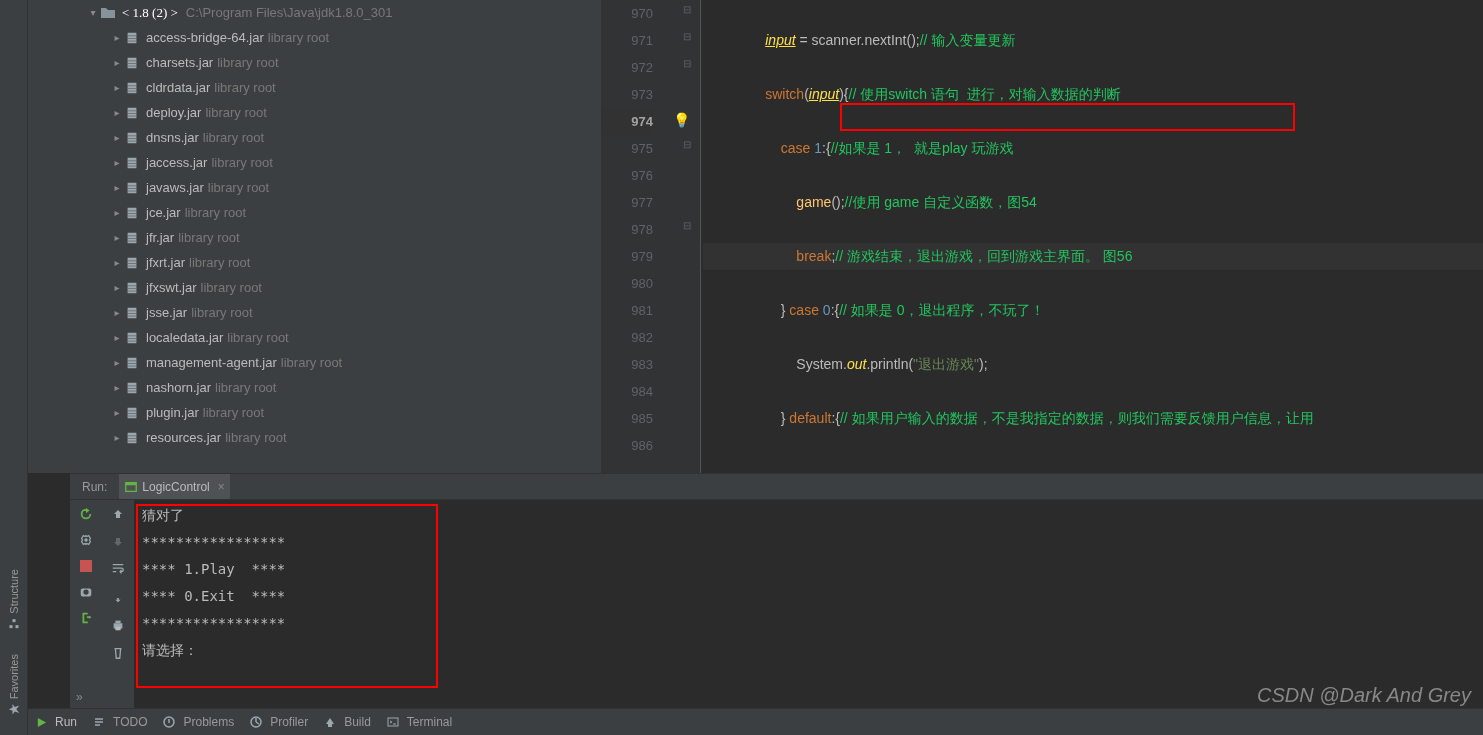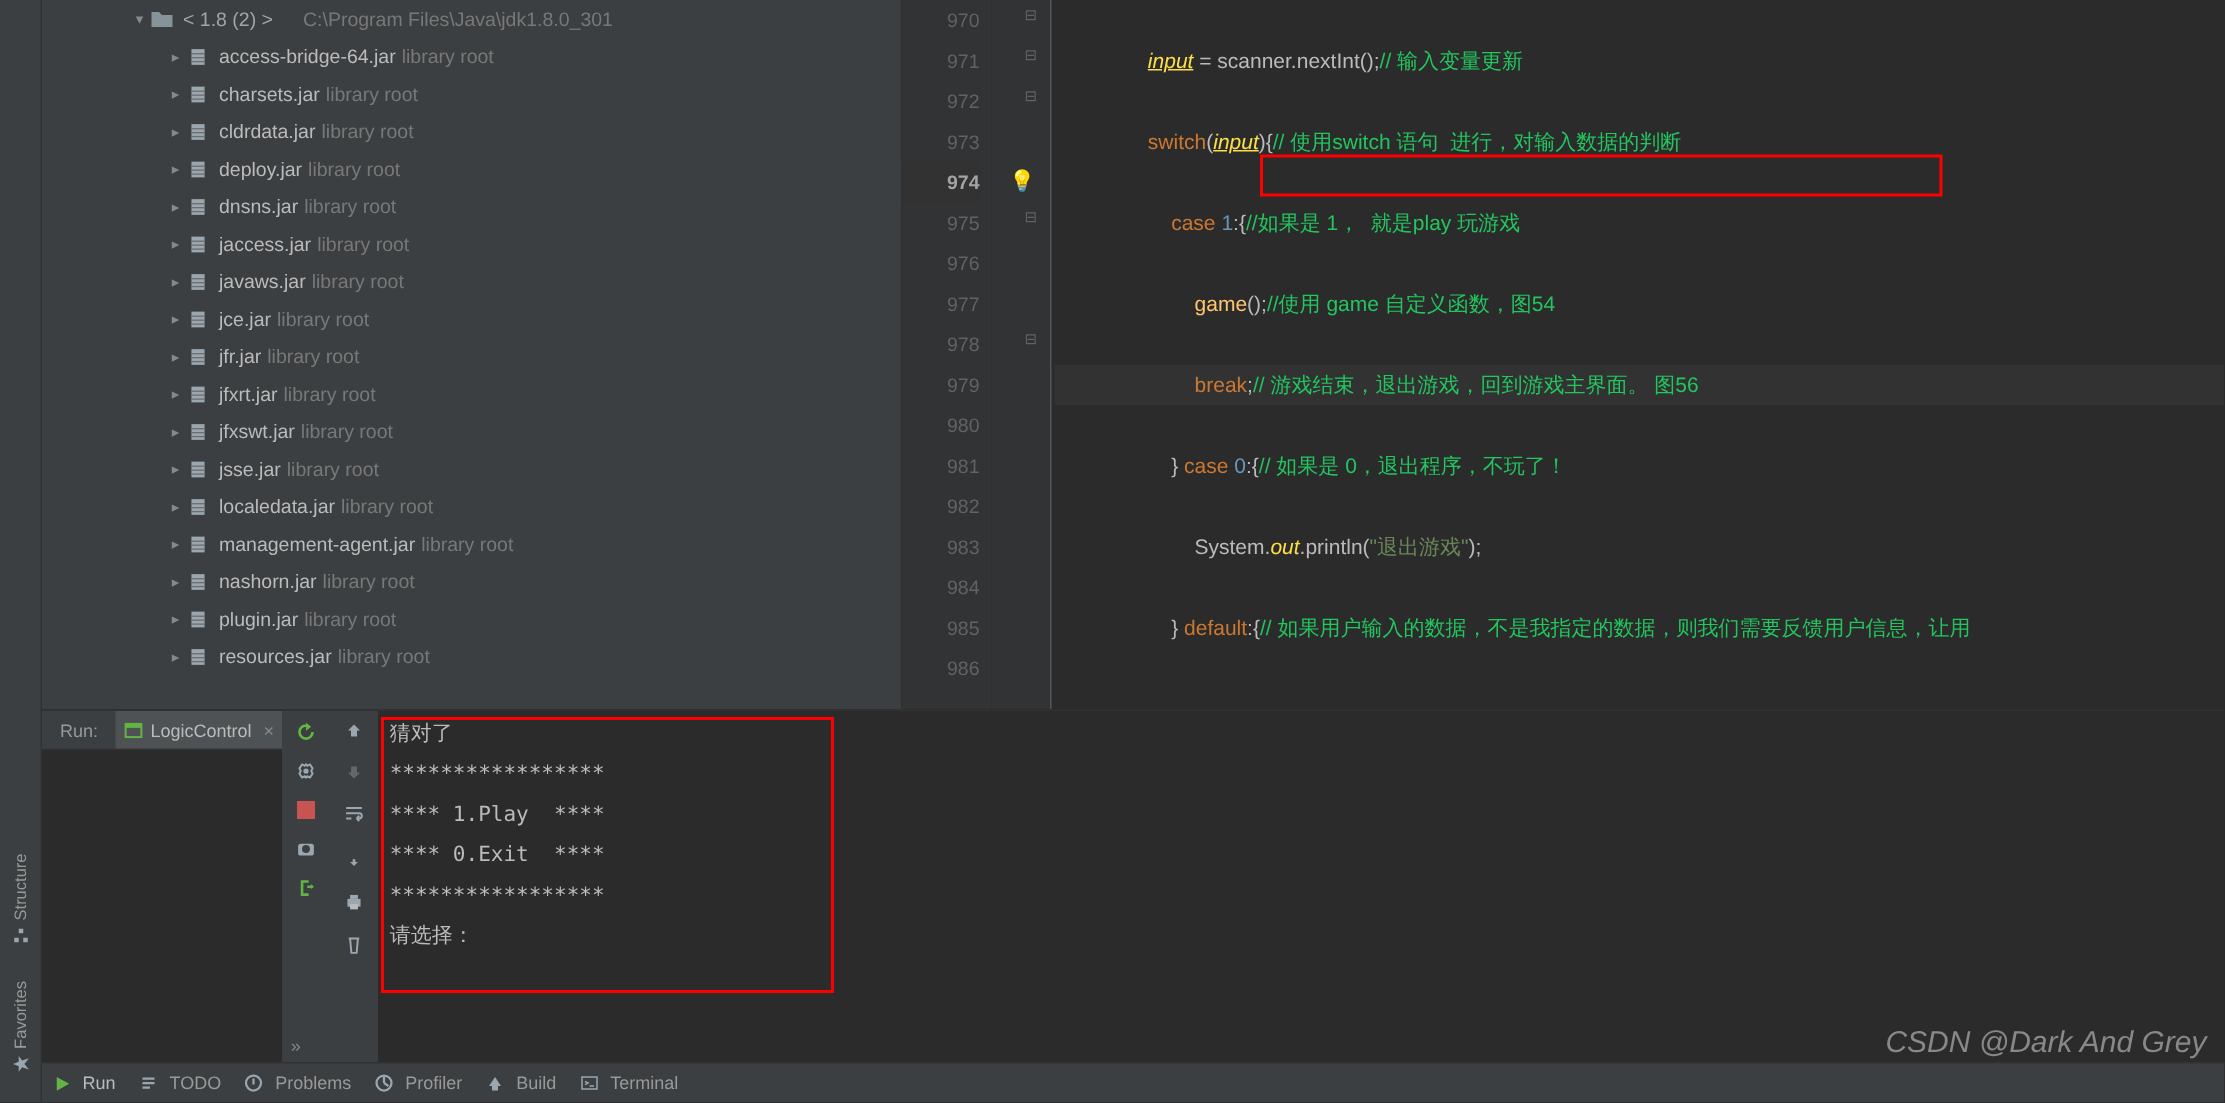--- a/index.html
+++ b/index.html
@@ -8,39 +8,39 @@
 .sidebar-left .vlabel { writing-mode: vertical-rl; transform: rotate(180deg); font-size: 11px; color: #999; margin: 12px 0; cursor: pointer; display: flex; align-items: center; gap: 4px; }
 .sidebar-left .vlabel svg { transform: rotate(90deg); }
 .main-col { flex: 1; display: flex; flex-direction: column; }
 .top-split { flex: 1; display: flex; min-height: 0; }
 .project-tree { width: 573px; background: #3c3f41; overflow: hidden; }
 .tree-row { display: flex; align-items: center; height: 25px; font-size: 13px; color: #bbbbbb; cursor: pointer; }
 .chev { width: 14px; display: inline-flex; justify-content: center; color: #888; font-size: 10px; }
 .folder-icon, .jar-icon { width: 16px; height: 16px; margin-right: 6px; display: inline-flex; align-items: center; justify-content: center; }
 .jar-icon svg { fill: #9aa7b0; }
 .lib-root { color: #787878; margin-left: 4px; }
-.path-root { color: #a3a3a3; }
+.path-root { color: #ffffff; font-family: Liberation Serif, serif; }
 .path-extra { color: #787878; }
 .editor { flex: 1; display: flex; background: #2b2b2b; font-family: 'JetBrains Mono', Consolas, monospace; font-size: 14px; overflow: hidden; position: relative; }
 .gutter { width: 60px; background: #313335; text-align: right; color: #606366; padding-right: 8px; line-height: 27px; font-size: 13px; }
 .gutter-icons { width: 40px; background: #313335; border-right: 1px solid #555; position: relative; }
 .bulb { position: absolute; left: 12px; color: #ffc66d; font-size: 14px; }
 .fold { position: absolute; left: 22px; color: #606366; font-size: 10px; }
 .code { flex: 1; line-height: 27px; white-space: pre; padding-left: 2px; overflow: hidden; }
 .code .line { height: 27px; }
 .hl-line { background: #323232; }
 .kw { color: #cc7832; }
 .field { color: #fde047; font-style: italic; }
 .method { color: #ffc66d; }
 .str { color: #6a8759; }
 .num { color: #6897bb; }
 .comment { color: #22c55e; }
 .underline { text-decoration: underline; }
 .red-box { border: 2px solid #ff0000; position: absolute; }
-.run-panel { height: 235px; background: #2b2b2b; border-top: 1px solid #323232; display: flex; flex-direction: row; position: relative; }
+.run-panel { height: 235px; background: #2b2b2b; border-top: 1px solid #323232; display: flex; flex-direction: column; position: relative; margin-left: 42px; }
 .run-tabs { height: 26px; background: #3c3f41; display: flex; align-items: center; font-size: 12px; border-bottom: 1px solid #323232; }
 .run-tabs .label { padding: 0 12px; color: #999; }
 .run-tabs .tab { padding: 0 5px; height: 100%; display: flex; align-items: center; gap: 4px; background: #4e5254; color: #bbb; }
 .run-tabs .close-x { color: #888; margin-left: 4px; cursor: pointer; }
 .run-body { flex: 1; display: flex; position: relative; }
 .run-toolbar { width: 32px; background: #3c3f41; display: flex; flex-direction: column; align-items: center; padding-top: 6px; gap: 10px; }
 .run-toolbar .ico { width: 16px; height: 16px; cursor: pointer; display: flex; align-items: center; justify-content: center; }
 .run-toolbar2 { width: 32px; background: #3c3f41; display: flex; flex-direction: column; align-items: center; padding-top: 6px; gap: 10px; }
 .console { flex: 1; font-family: Consolas, monospace; font-size: 14px; color: #bbbbbb; padding: 2px 8px; line-height: 27px; white-space: pre; border-radius: 10px; }
 .bottom-bar { height: 27px; background: #3c3f41; border-top: 1px solid #323232; display: flex; align-items: center; font-size: 12px; padding: 0 8px; gap: 16px; position: relative; }
@@ -73,21 +73,21 @@
   <div class="top-split">
     <div class="project-tree">
       <div class="tree-row" style="padding-left:58px">
         <span class="chev">▾</span>
         <span class="folder-icon">
             <svg width="16" height="16" viewBox="0 0 16 16">
               <path fill="#87939a" d="M1 3h5l2 2h7v8H1z"></path>
             </svg>
           </span>
         <span class="path-root">&lt; 1.8 (2) &gt;</span>
-        <span class="path-extra" style="margin-left:20px">C:\Program Files\Java\jdk1.8.0_301</span>
+        <span class="path-extra" style="margin-left:8px">C:\Program Files\Java\jdk1.8.0_301</span>
       </div>
       <div id="tree-items">
           <div class="tree-row" style="padding-left: 82px;">
             <span class="chev">▸</span>
             <span class="jar-icon">
               <svg width="14" height="14" viewBox="0 0 16 16">
                 <rect x="3" y="2" width="10" height="12" fill="#9aa7b0"></rect>
                 <rect x="3" y="5" width="10" height="1" fill="#6e6e6e"></rect>
                 <rect x="3" y="8" width="10" height="1" fill="#6e6e6e"></rect>
                 <rect x="3" y="11" width="10" height="1" fill="#6e6e6e"></rect>

